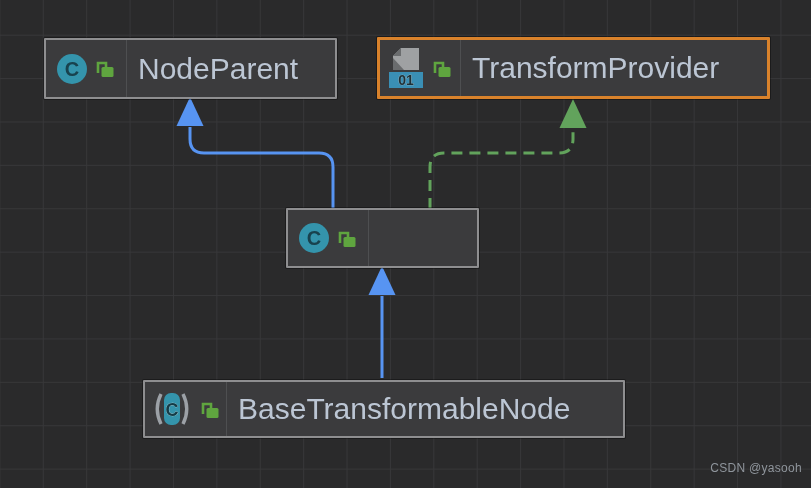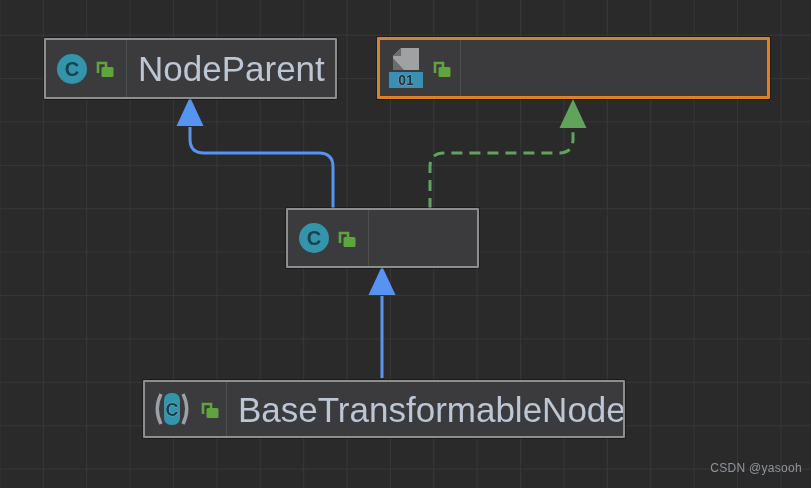--- a/index.html
+++ b/index.html
@@ -19,33 +19,33 @@
   }
   svg.edges{position:absolute;left:0;top:0;z-index:1;}
   .edge-line{fill:none;stroke-width:3px;}
   .node{
     position:absolute;display:flex;align-items:stretch;box-sizing:border-box;
     background:var(--node-fill,#3B3B3D);
     border:2px solid var(--node-border,#8E8E90);
     box-shadow:0 0 0 1px rgba(0,0,0,0.35);
     z-index:2;border-radius:1px;
   }
-  .node.selected{border:3px solid var(--selection-border,#D9822B);}
+  .node.selected{border:3px solid var(--selection-border,#D9822B);justify-content:center;}
   #n-nodeparent{left:44px;top:38px;width:293px;height:61px;}
   #n-transformprovider{left:377px;top:37px;width:393px;height:62px;}
   #n-node{left:286px;top:208px;width:193px;height:60px;}
   #n-base{left:143px;top:380px;width:482px;height:58px;}
   .icon-cell{
     width:80px;flex:none;display:flex;align-items:center;justify-content:center;
     gap:5px;border-right:1px solid #4E4F51;
   }
   #n-base .icon-cell{width:81px;}
   .name-cell{
     flex:1;display:flex;align-items:center;padding-left:11px;overflow:hidden;
-    color:var(--label-text,#BCC6D4);font-size:35px;line-height:1;white-space:nowrap;
+    color:var(--label-text,#BCC6D4);font-size:30px;line-height:1;white-space:nowrap;
   }
   .watermark{
     position:absolute;right:9px;top:461px;z-index:3;
     color:#8F959C;font-size:12px;letter-spacing:0.3px;
   }
   svg text{font-family:"Liberation Sans","DejaVu Sans",sans-serif;}
 </style>
 </head>
 <body>
 
@@ -87,20 +87,21 @@
         <polygon points="5,10 13,2 13,10" fill="#6A6C6E"></polygon>
         <polygon points="5,24 5,12 16,24" fill="#6A6C6E"></polygon>
         <rect x="1" y="26" width="34" height="16" style="fill:var(--binary-band-blue,#3A8FB5)"></rect>
         <text x="18" y="39" font-size="14" font-weight="bold" text-anchor="middle" fill="#1E3138" stroke="#A6BCC4" stroke-width="0.6" paint-order="stroke">01</text>
       </svg>
       <svg width="23" height="23" viewBox="0 0 23 23">
         <path d="M5,16 L5,6 L13,6 L13,10" fill="none" stroke-width="2.6" style="stroke:var(--lock-green,#5FA53F)"></path>
         <rect x="8.5" y="10" width="12" height="10" rx="1.5" style="fill:var(--lock-green,#5FA53F)"></rect>
       </svg>
     </div>
+    <div class="name-cell">TransformProvider</div>
   </div>
 
   <div class="node" id="n-node">
     <div class="icon-cell">
       <svg width="32" height="32" viewBox="0 0 32 32">
         <circle cx="16" cy="16" r="15" style="fill:var(--class-icon-fill,#3494AC)"></circle>
         <text x="16" y="23" font-size="20" font-weight="600" text-anchor="middle" style="fill:var(--class-icon-letter,#18424E)">C</text>
       </svg>
       <svg width="23" height="23" viewBox="0 0 23 23">
         <path d="M5,16 L5,6 L13,6 L13,10" fill="none" stroke-width="2.6" style="stroke:var(--lock-green,#5FA53F)"></path>

